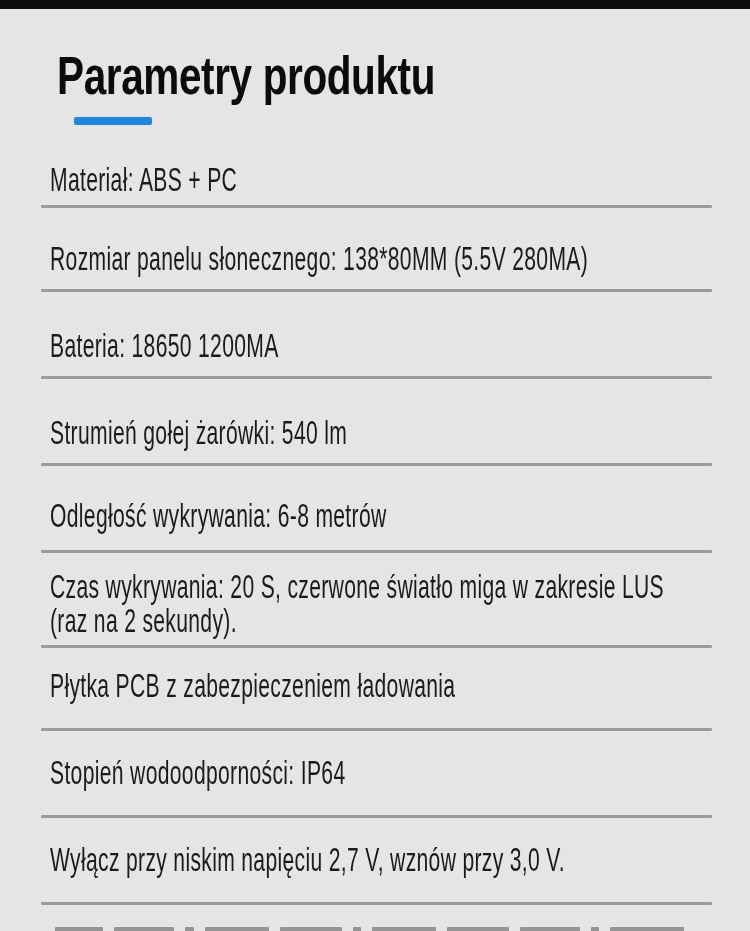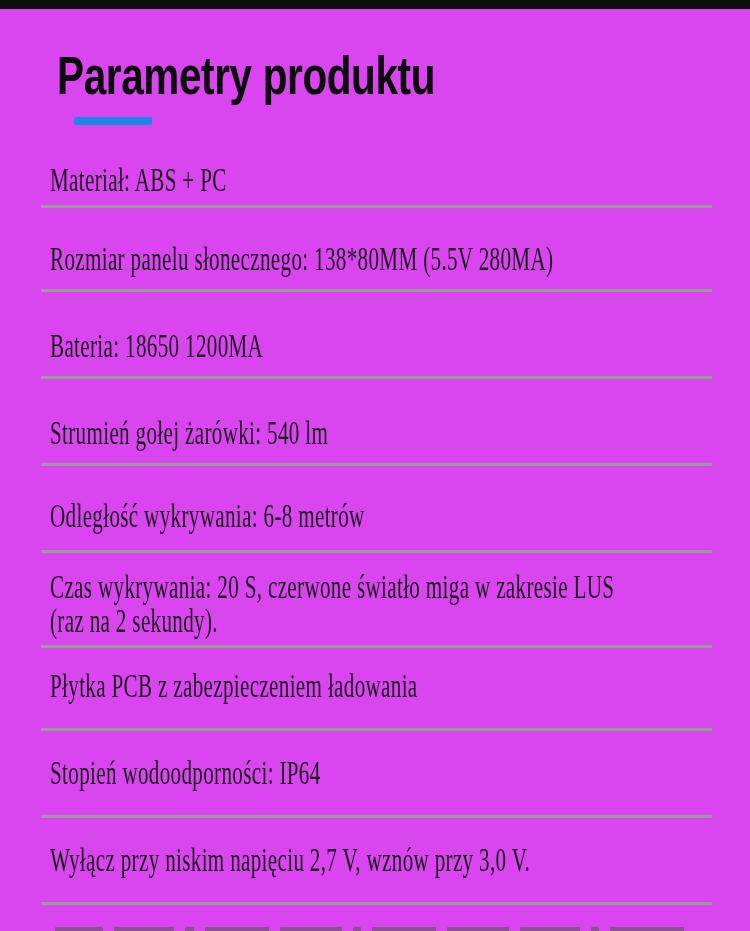--- a/index.html
+++ b/index.html
@@ -2,21 +2,21 @@
 <html><head>
 <meta charset="utf-8">
 <style>
   html, body { margin: 0; padding: 0; }
   body { background: #ffffff; font-family: "Liberation Sans", "DejaVu Sans", sans-serif; }
 
   .screen {
     position: relative;
     width: 750px;
     height: 931px;
-    background: #d946ef;
+    background: #e5e5e5;
     overflow: hidden;
   }
 
   
   .top-bar {
     position: absolute;
     top: 0; left: 0; right: 0;
     height: 9px;
     background: #0d0d0d;
   }
@@ -41,21 +41,21 @@
     position: absolute;
     left: 74px;
     top: 117px;
     width: 78px;
     height: 8px;
     border-radius: 2px;
     background: #1d87e4;
   }
 
   
-  .params-list { position: absolute; inset: 0; font-family: Liberation Serif, serif; }
+  .params-list { position: absolute; inset: 0; }
 
   .param-text {
     position: absolute;
     left: 50px;
     margin: 0;
     font-size: 33px;
     line-height: 34px;
     letter-spacing: 0.5px;
     color: #1b1b1b;
     white-space: pre;

